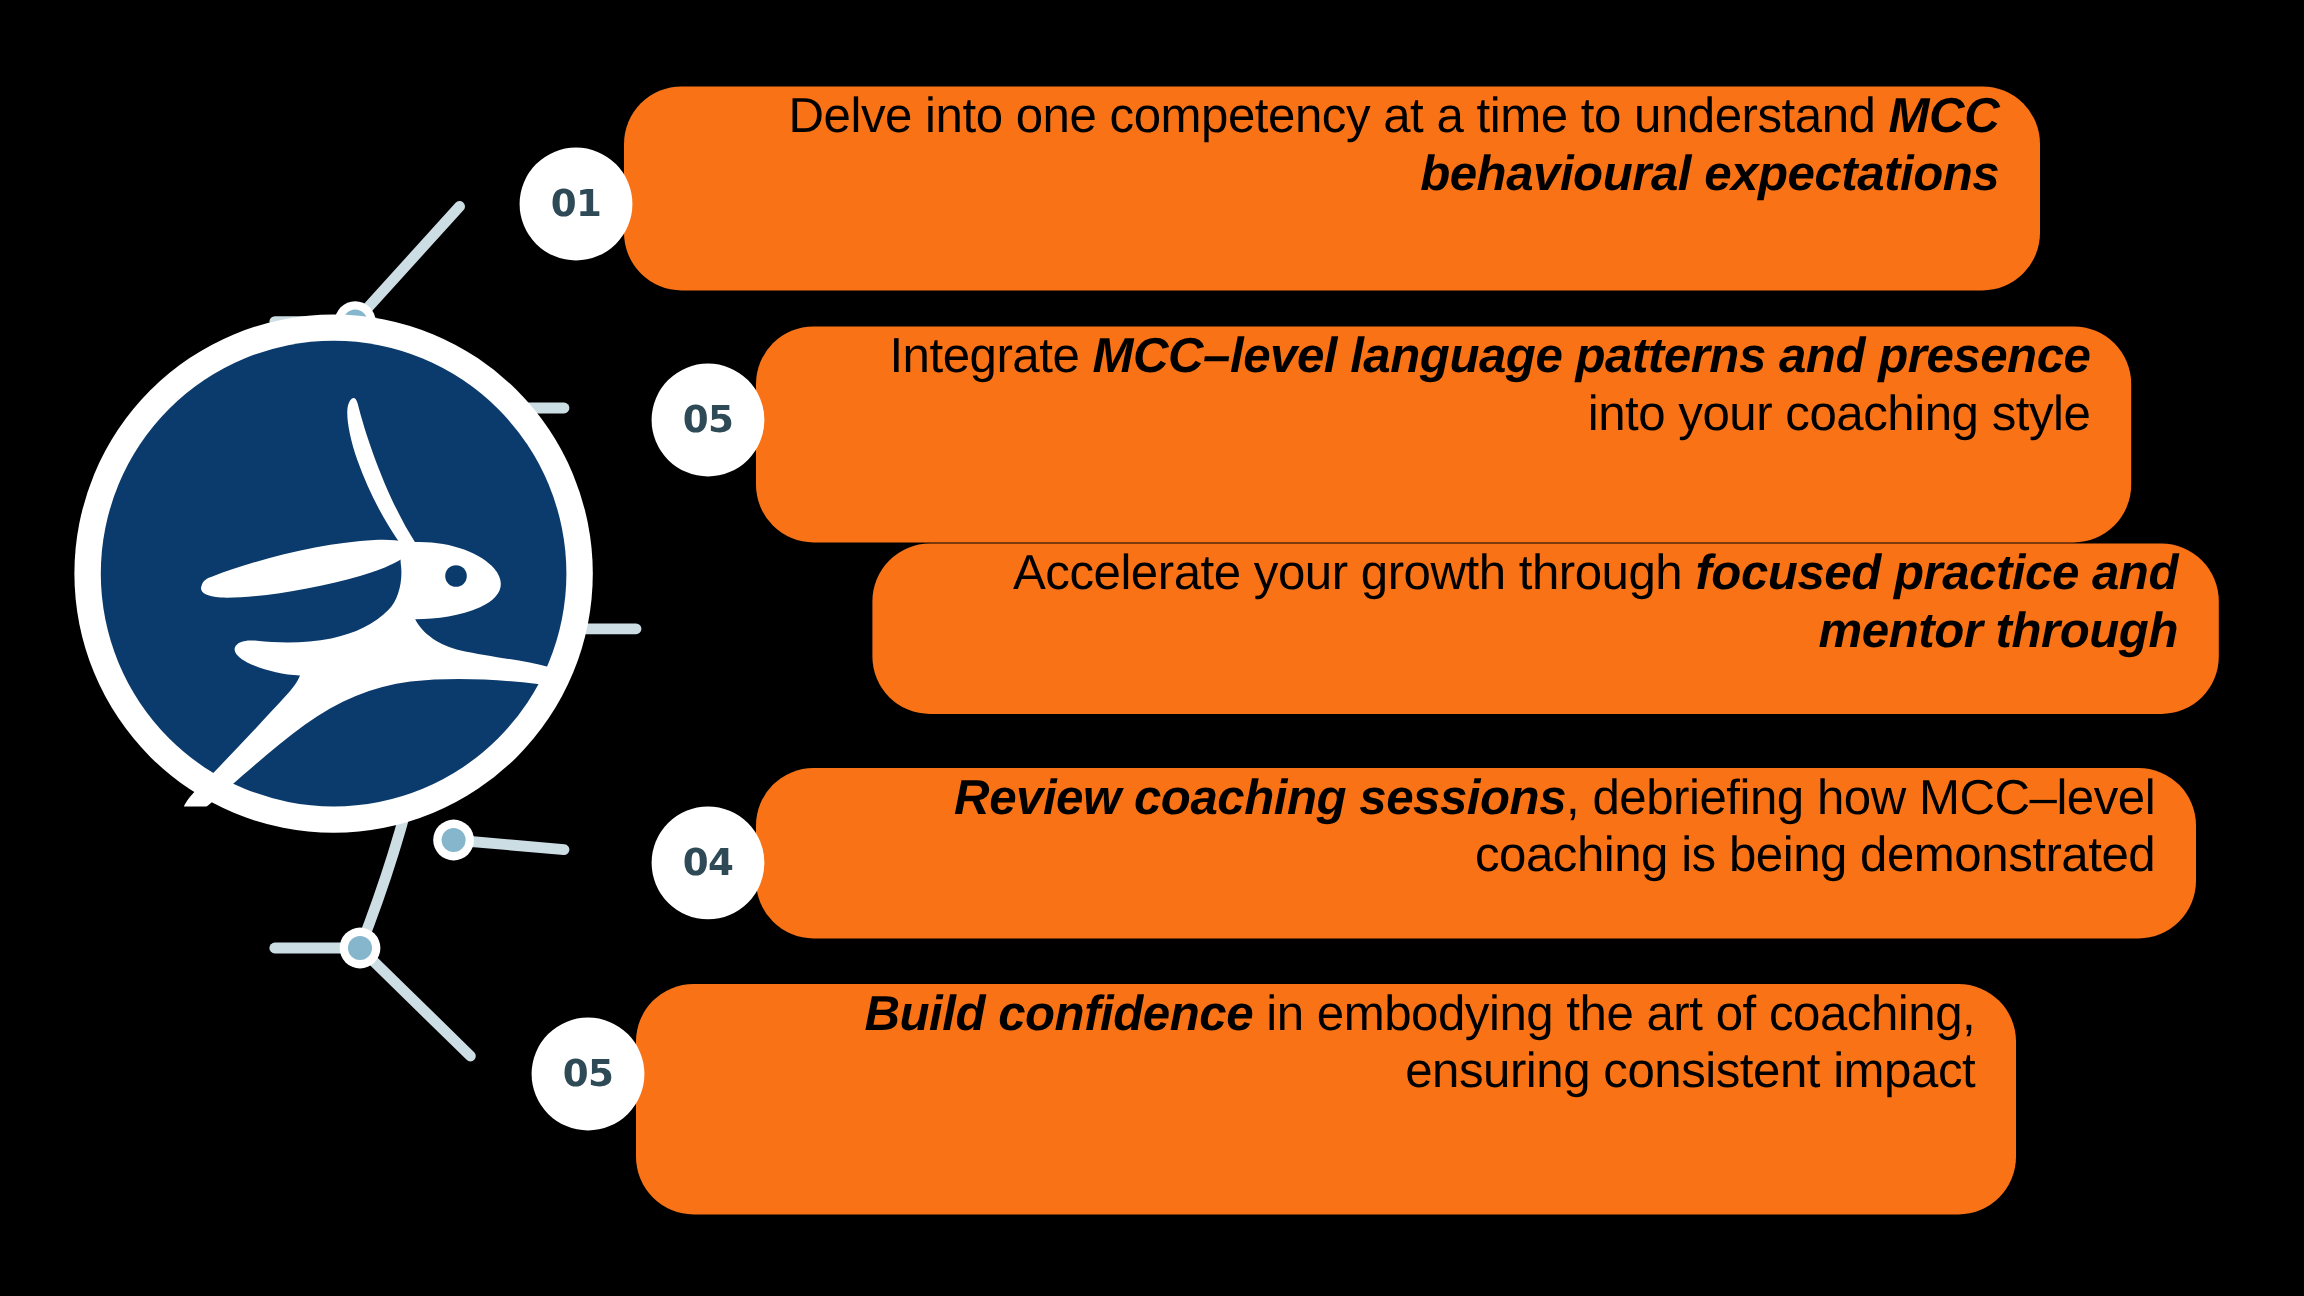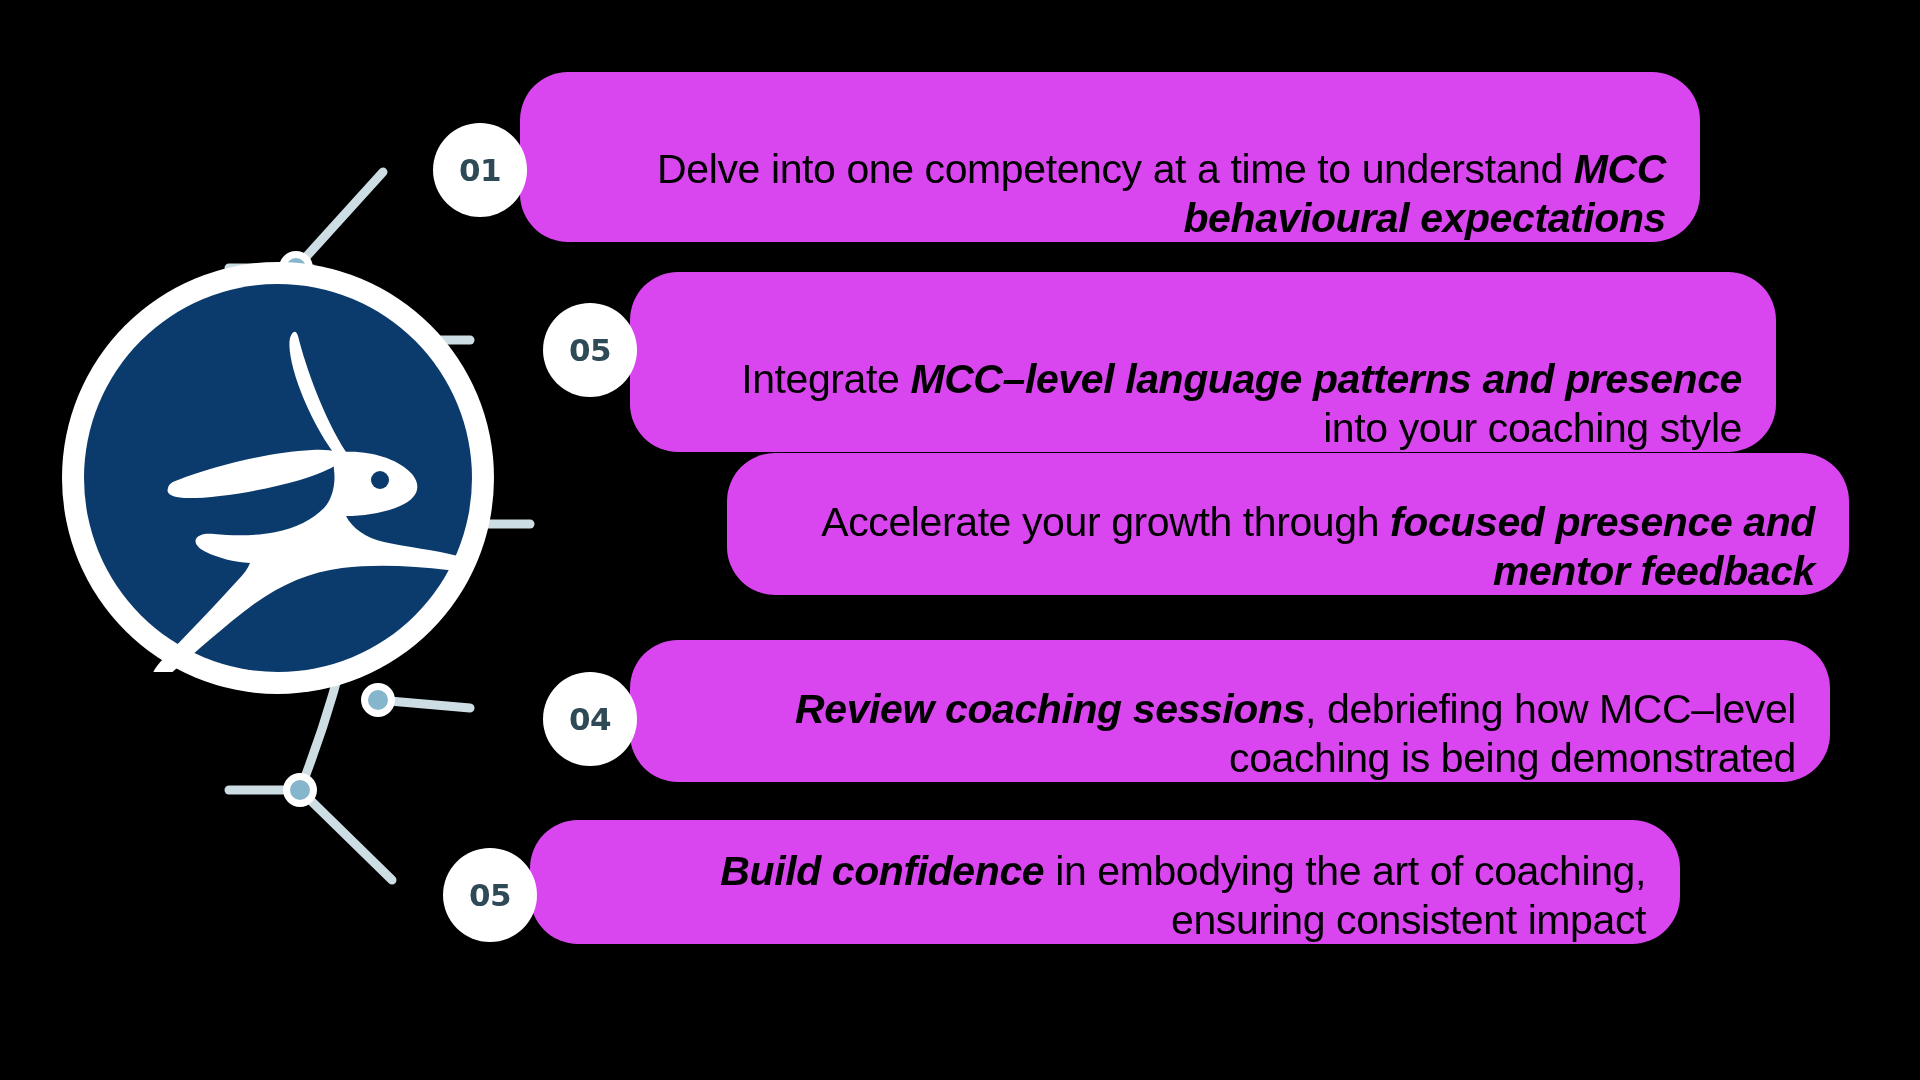--- a/index.html
+++ b/index.html
@@ -78,24 +78,24 @@
     font-family: "DejaVu Sans", sans-serif;
     font-weight: bold;
     font-size: 31px;
     letter-spacing: -0.5px;
     color: #2f4a57;
     line-height: 1;
   }
 
   .bar {
     position: absolute;
-    background: #d946ef;
+    background: #f97316;
     border-radius: 48px;
     display: flex;
-    align-items: flex-end;
+    align-items: flex-start;
     z-index: 2;
   }
   .bar .bar-text {
     display: block;
     width: 100%;
     color: #000000;
     font-family: "Liberation Sans", sans-serif;
     font-size: 41px;
     line-height: 1.18;
     letter-spacing: -0.4px;
@@ -196,30 +196,30 @@
   </div>
 
   <div class="num-badge" style="left:543px; top:303px;">
     <span>05</span>
   </div>
   <div class="bar" style="left:630px; top:272px; width:1146px; height:180px;">
     <span class="bar-text ta-right">Integrate <b>MCC–level language patterns and presence</b> into your coaching style</span>
   </div>
 
   <div class="bar" style="left:727px; top:453px; width:1122px; height:142px;">
-    <span class="bar-text ta-right">Accelerate your growth through <b>focused presence and mentor feedback</b></span>
+    <span class="bar-text ta-right">Accelerate your growth through <b>focused practice and mentor through</b></span>
   </div>
 
   <div class="num-badge" style="left:543px; top:672px;">
     <span>04</span>
   </div>
   <div class="bar" style="left:630px; top:640px; width:1200px; height:142px;">
     <span class="bar-text ta-right"><b>Review coaching sessions</b>, debriefing how MCC–level coaching is being demonstrated</span>
   </div>
 
   <div class="num-badge" style="left:443px; top:848px;align-items:center;">
     <span>05</span>
   </div>
-  <div class="bar" style="left:530px; top:820px; width:1150px; height:124px;">
+  <div class="bar" style="left:530px; top:820px; width:1150px; height:192px;">
     <span class="bar-text ta-right"><b>Build confidence</b> in embodying the art of coaching, ensuring consistent impact</span>
   </div>
 
 </div>
 
 </body></html>

